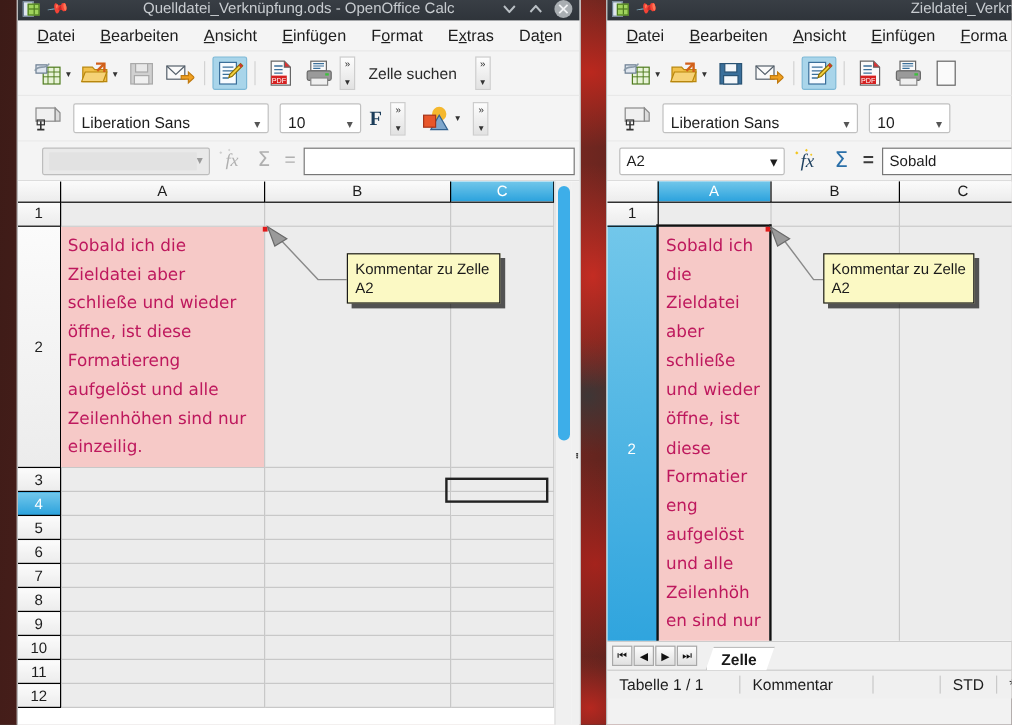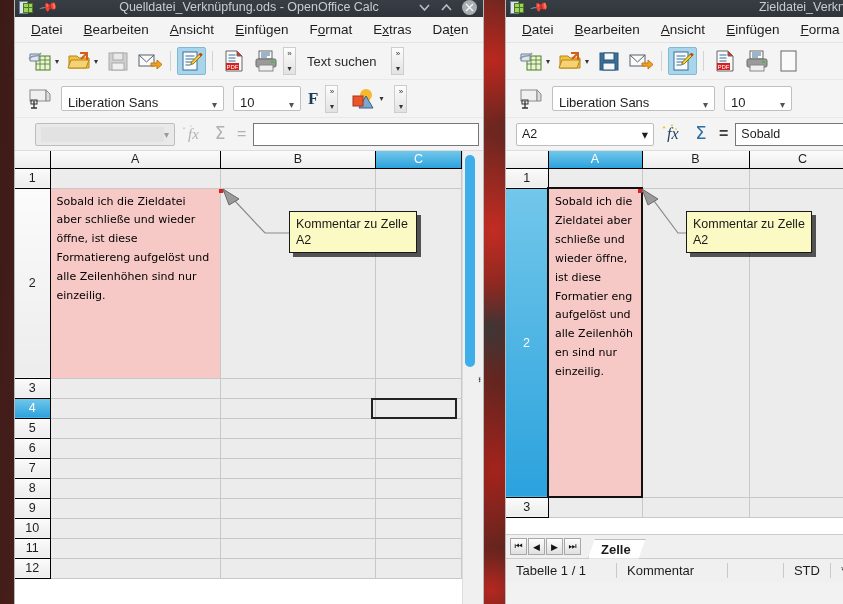--- a/index.html
+++ b/index.html
@@ -125,21 +125,21 @@
   .rowhead {
     background:linear-gradient(#fbfbfb,#ececec);
     border:1px solid #000; border-width:0 1px 1px 0;
     font-size:12.5px; color:#1d1d1d; text-align:center; font-weight:normal;
   }
   .rowhead.sel { background:linear-gradient(#72c7ea,#2ba2dd); color:#fff; }
   .cell { background:#ececec; border-right:1px solid #c8c8c8; border-bottom:1px solid #c8c8c8; }
   .cell.pink {
     background:#f6c9c7; vertical-align:top;
     font-family:"DejaVu Sans", sans-serif;
-    font-size:11px; color:#000000; line-height:1.72;
+    font-size:14px; color:#be185d; line-height:1.72;
     padding:4px 6px;
     position:relative;
   }
   .cmt-dot { position:absolute; right:0; top:0; width:4px;height:4px;background:#e01b1b; }
   .cell.selbox { position:relative; }
   .selframe {
     position:absolute; border:2px solid #222; pointer-events:none;
   }
   
   .callout { position:absolute; pointer-events:none; }
@@ -283,21 +283,21 @@
         <path d="M7 3h9M7 5h9M7 7h6" stroke="#3a6f9a" stroke-width="1"></path>
         <rect x="2" y="9" width="20" height="8" rx="1.5" fill="#9a9a9a" stroke="#6a6a6a"></rect>
         <rect x="5" y="15" width="14" height="6" fill="#efefef" stroke="#888"></rect>
         <rect x="17" y="11" width="3" height="2" fill="#3fbf3f"></rect>
       </svg>
     </span>
     <span class="chev2">
         <span>»</span>
         <span>▾</span>
       </span>
-    <span class="searchbox">Text suchen</span>
+    <span class="searchbox">Zelle suchen</span>
     <span class="chev2" style="margin-left:4px;">
         <span>»</span>
         <span>▾</span>
       </span>
   </div>
 
   <div class="toolbar second">
     <span class="tbtn">
       <svg width="24" height="22" viewBox="0 0 24 22">
         <rect x="2" y="2" width="16" height="11" fill="#f0f0f0" stroke="#8a8a8a"></rect>

